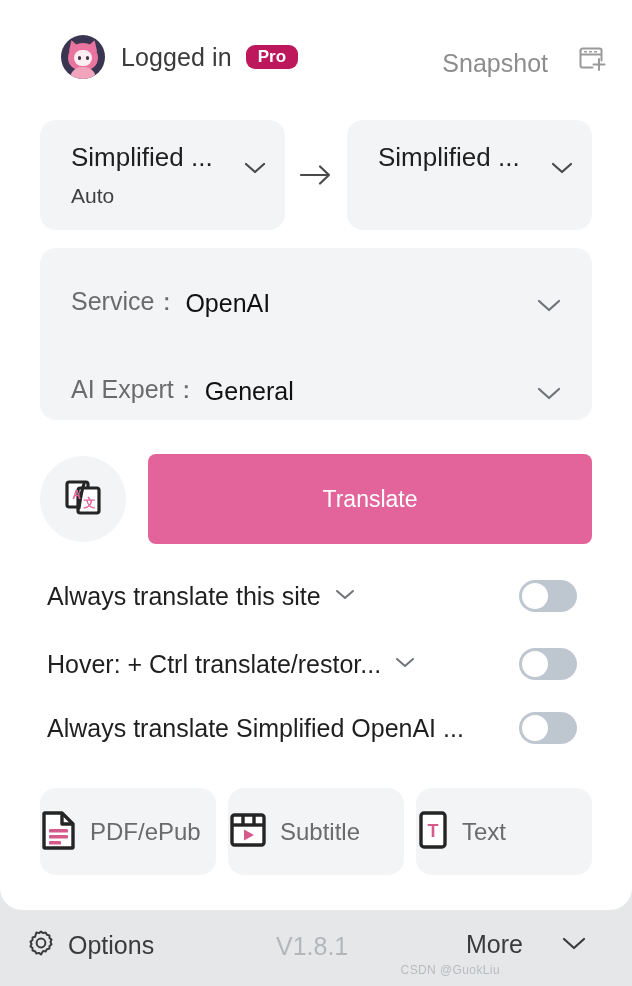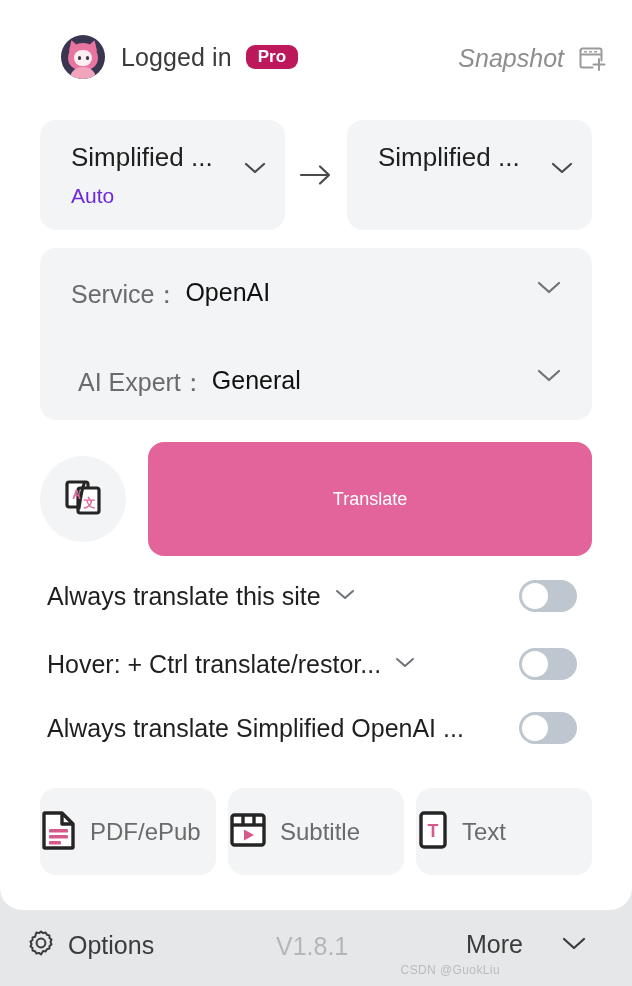--- a/index.html
+++ b/index.html
@@ -107,23 +107,22 @@
     padding: 3px 12px 4px;
     border-radius: 9px;
     line-height: 1;
   }
 
   #snapshot {
     position: absolute;
     right: 42px;
     top: 44px;
     display: flex;
-    align-items: flex-start;
-    gap: 13px;
-    font-style: italic;
+    align-items: flex-end;
+    gap: 29px;
   }
   #snapshot-label {
     font-size: 25px;
     color: #8d8d8d;
   }
 
   
   #lang-row {
     position: absolute;
     left: 40px;
@@ -146,21 +145,21 @@
     font-size: 26px;
     color: #1f1f1f;
     display: inline-block;
     max-width: 160px;
     white-space: nowrap;
     overflow: hidden;
   }
   .lang-sub {
     margin-top: 7px;
     font-size: 21px;
-    color: #6d28d9;
+    color: #404040;
   }
   .lang-chevron {
     position: absolute;
     left: 202px;
     top: 40px;
   }
   #arrow-between {
     width: 62px;
     display: flex;
     align-items: center;
@@ -177,24 +176,24 @@
     height: 172px;
     background: #f3f4f6;
     border-radius: 16px;
   }
   .svc-row {
     position: absolute;
     left: 31px;
     right: 28px;
     height: 40px;
     display: flex;
-    align-items: flex-start;
+    align-items: flex-end;
   }
   #svc-row-service { top: 30px; }
-  #svc-row-expert  { top: 118px; margin-left: 7px; }
+  #svc-row-expert  { top: 118px; }
   .svc-label {
     font-size: 25px;
     color: #6b6b6b;
   }
   .svc-value {
     font-size: 25px;
     color: #111111;
     margin-left: 6px;
   }
   .svc-chevron {
@@ -216,28 +215,28 @@
     border-radius: 50%;
     background: #f3f4f6;
     display: flex;
     align-items: center;
     justify-content: center;
     flex: none;
   }
   #translate-btn {
     margin-left: 22px;
     flex: 1;
-    height: 114px;
+    height: 90px;
     background: #e2649a;
-    border-radius: 16px;
+    border-radius: 8px;
     display: flex;
     align-items: center;
     justify-content: center;
     color: #ffffff;
-    font-size: 18px;
+    font-size: 23px;
     border: none;
     font-family: "Liberation Sans", sans-serif;
     cursor: pointer;
   }
 
   
   .toggle-row {
     position: absolute;
     left: 47px;
     width: 530px;

